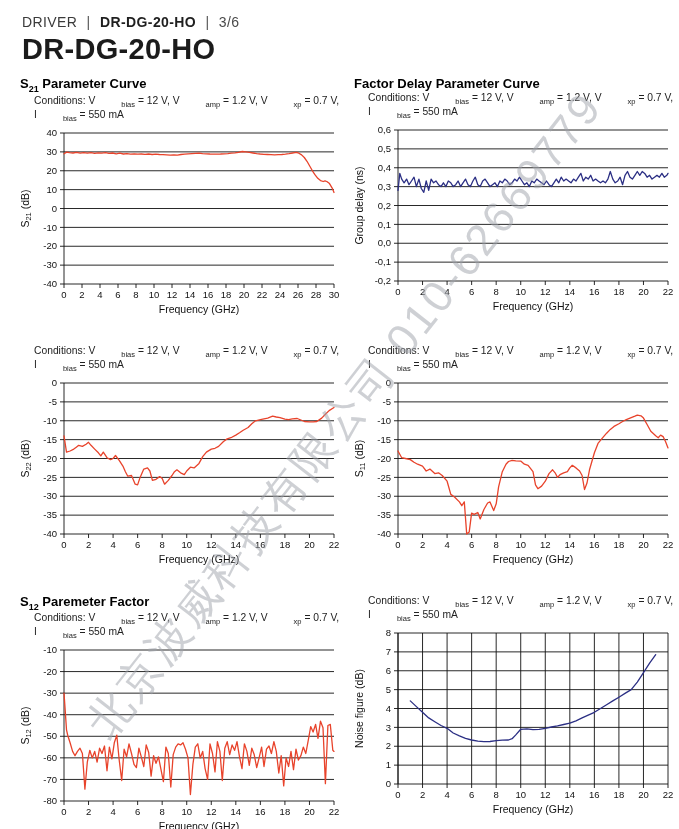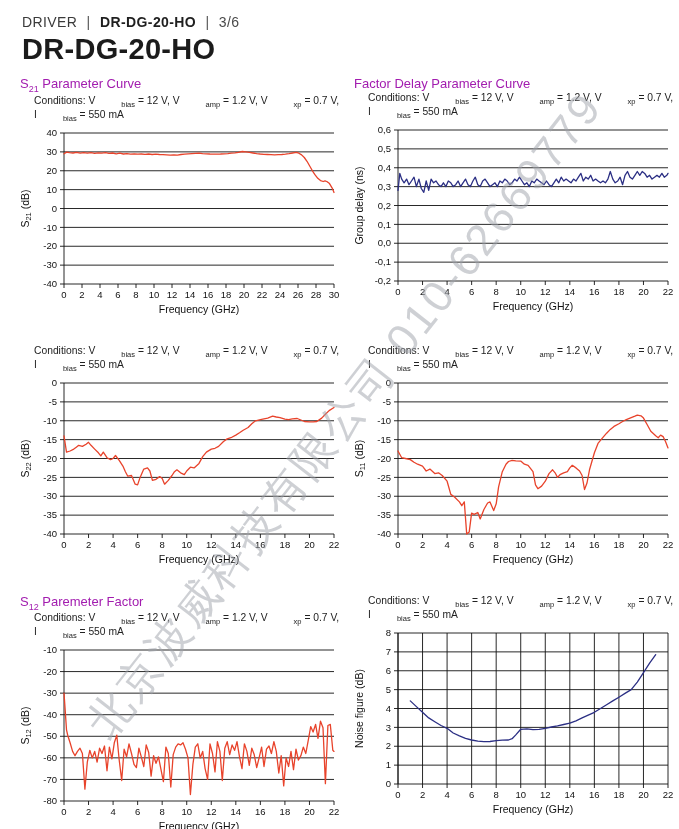--- a/index.html
+++ b/index.html
@@ -5,21 +5,21 @@
   html,body{margin:0;padding:0;background:#fff;}
   body{width:679px;height:829px;font-family:"Liberation Sans",sans-serif;overflow:hidden;}
   .page{position:relative;width:679px;height:829px;background:#fff;}
   header{padding:14px 0 0 22px;}
   .crumb{font-size:14px;color:#3a3a3a;letter-spacing:.4px;}
   .crumb .sep{color:#555;font-weight:300;margin:0 5px;}
   .crumb .model{font-weight:bold;color:#1f1f1f;}
   .crumb .pnum{color:#4a4a4a;}
   h1{margin:3px 0 0;font-size:29px;font-weight:800;color:#1b1b1b;letter-spacing:.3px;}
   .grid{display:grid;grid-template-columns:325px 325px;column-gap:9px;row-gap:10px;padding:10px 0 0 18px;}
-  .chart h3{margin:0 0 0 2px;font-size:13px;font-weight:normal;color:#a21caf;}
+  .chart h3{margin:0 0 0 2px;font-size:13px;font-weight:bold;color:#000000;}
   .chart h3 sub{font-size:9px;}
   .chart .cc{margin:1px 0 1px 16px;font-size:10.3px;color:#222;}
   .chart .cc sub{font-size:7.5px;margin-left:26px;}
   .plot svg{display:block;}
   svg text{font-family:"Liberation Sans",sans-serif;}
   .watermark{position:absolute;left:345px;top:415px;transform:translate(-50%,-50%) rotate(-52deg);
     font-size:44px;color:#9fa3ab;opacity:.5;white-space:nowrap;letter-spacing:3px;
     pointer-events:none;z-index:5;font-weight:400;}
 </style>
 </head>

